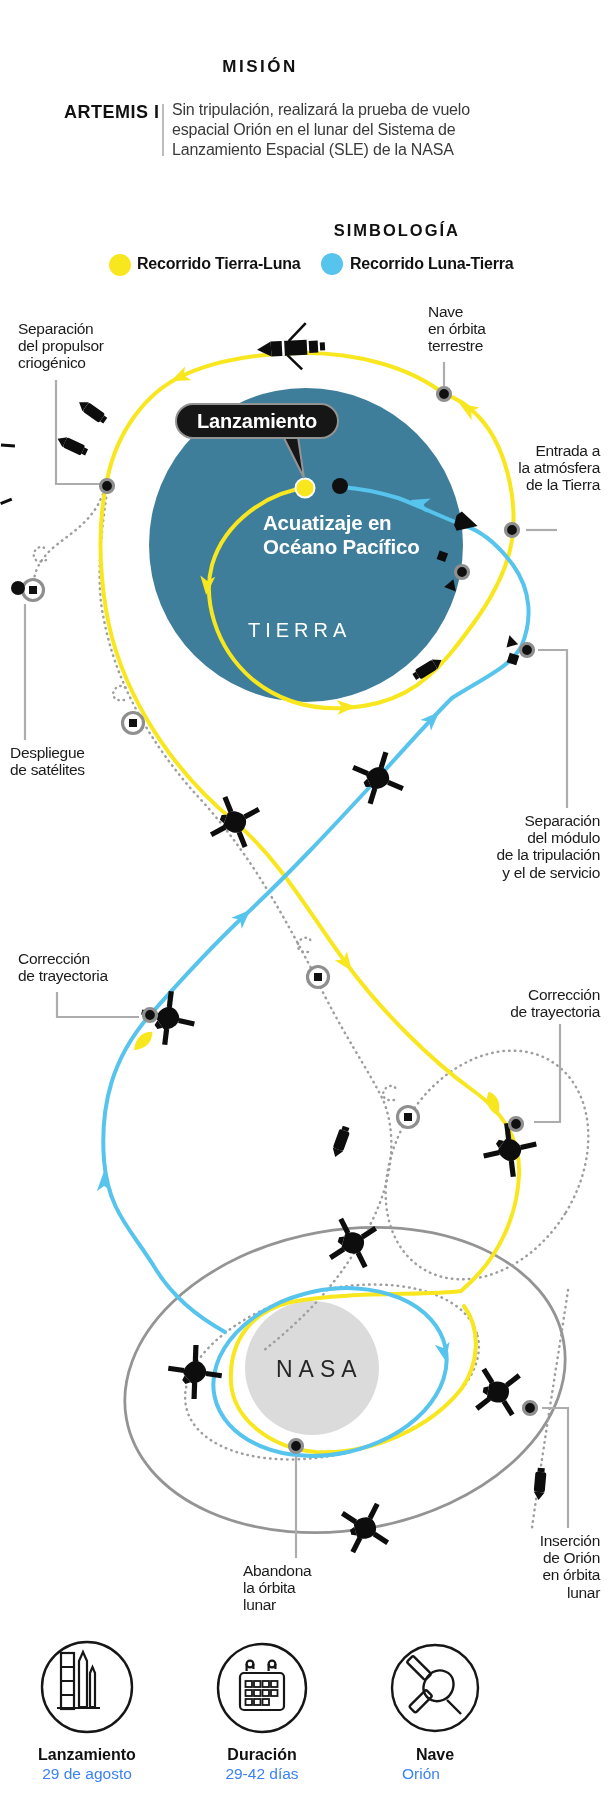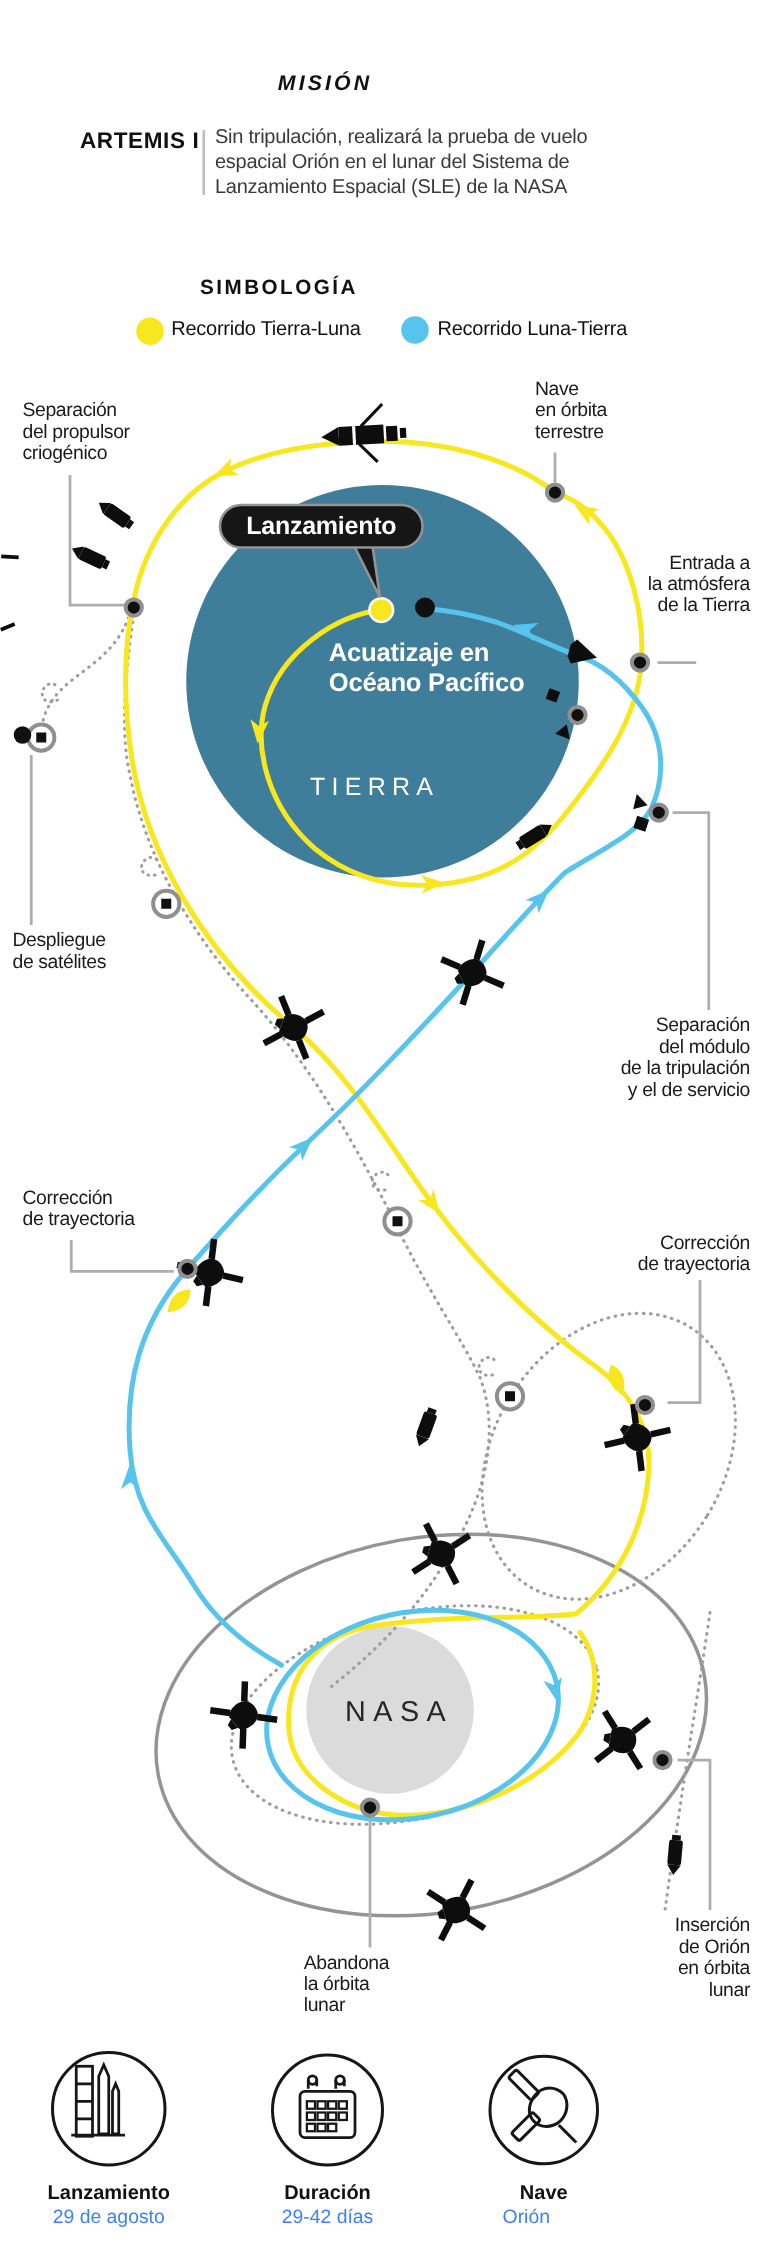--- a/index.html
+++ b/index.html
@@ -1,27 +1,27 @@
 <!DOCTYPE html>
 <html><head>
 <meta charset="utf-8">
 <style>
   html,body{margin:0;padding:0;background:#fff;}
   #page{position:relative;width:612px;height:1800px;background:#fff;overflow:hidden;
         font-family:"Liberation Sans","DejaVu Sans",sans-serif;}
   #art{position:absolute;left:0;top:0;z-index:1;}
   .ov{position:absolute;z-index:2;}
-  .kicker{font-weight:bold;font-size:17px;letter-spacing:2.5px;color:#111;text-align:center;font-style:italic;}
+  .kicker{font-weight:bold;font-size:17px;letter-spacing:2.5px;color:#111;text-align:center;}
   .mission{font-weight:bold;font-size:18px;letter-spacing:.5px;color:#111;}
   .desc{font-size:16px;line-height:20px;color:#3a3a3a;white-space:pre-line;letter-spacing:-.2px;}
   .vdiv{width:2px;background:#bdbdbd;}
-  .legend-title{font-weight:bold;font-size:16.5px;letter-spacing:2px;color:#111;text-align:left;}
+  .legend-title{font-weight:bold;font-size:16.5px;letter-spacing:2px;color:#111;text-align:right;}
   .ldot{width:22px;height:22px;border-radius:50%;}
   .sw-y{background:#F8E71E;} .sw-b{background:#57C4ED;}
-  .llab{font-weight:normal;font-size:16px;color:#111;letter-spacing:-.2px;}
+  .llab{font-weight:bold;font-size:16px;color:#111;letter-spacing:-.2px;}
   .ann{font-size:15.5px;line-height:17.2px;color:#1b1b1b;white-space:pre-line;letter-spacing:-.3px;}
   .ta-r{text-align:right;}
   .bubble{left:175px;top:403px;width:160px;height:32px;background:#161616;border:2.5px solid #939393;
           border-radius:18px;display:flex;align-items:center;justify-content:center;}
   .bubble span{color:#fff;font-weight:bold;font-size:20px;letter-spacing:-.2px;}
   .earth-name{left:248px;top:619px;font-size:20px;letter-spacing:5px;color:#fff;}
   .moon-name{left:276px;top:1356px;font-size:23px;letter-spacing:6px;color:#262626;}
   .splash{left:263px;top:511px;font-size:20.5px;line-height:24px;font-weight:bold;color:#fff;white-space:pre-line;letter-spacing:-.2px;}
   .ftitle{font-weight:bold;font-size:16px;color:#111;text-align:center;}
   .fsub{font-size:15.5px;color:#3b82f6;text-align:center;}

